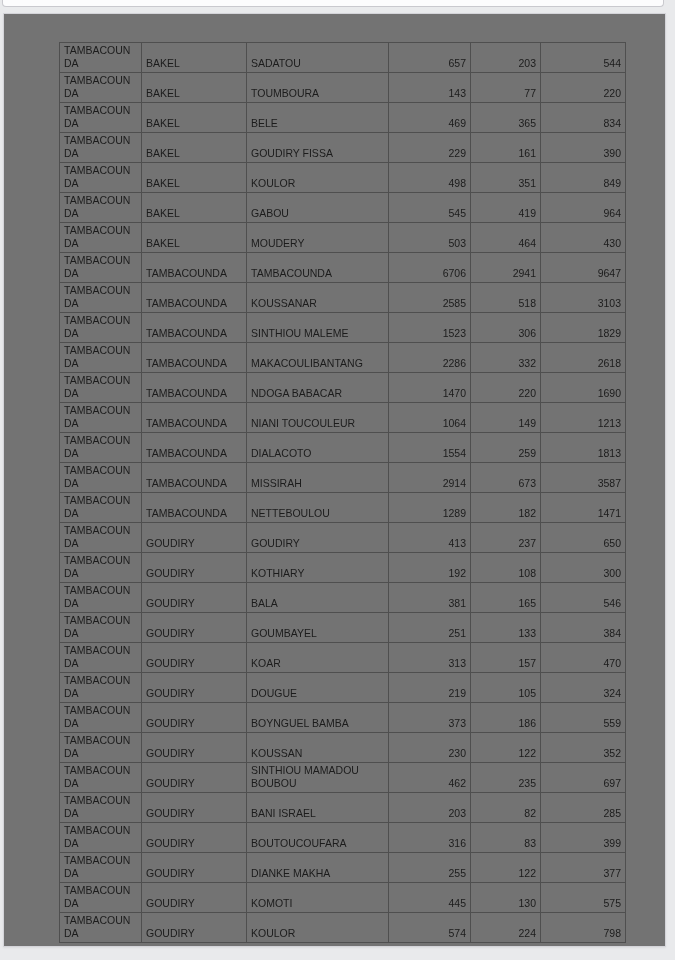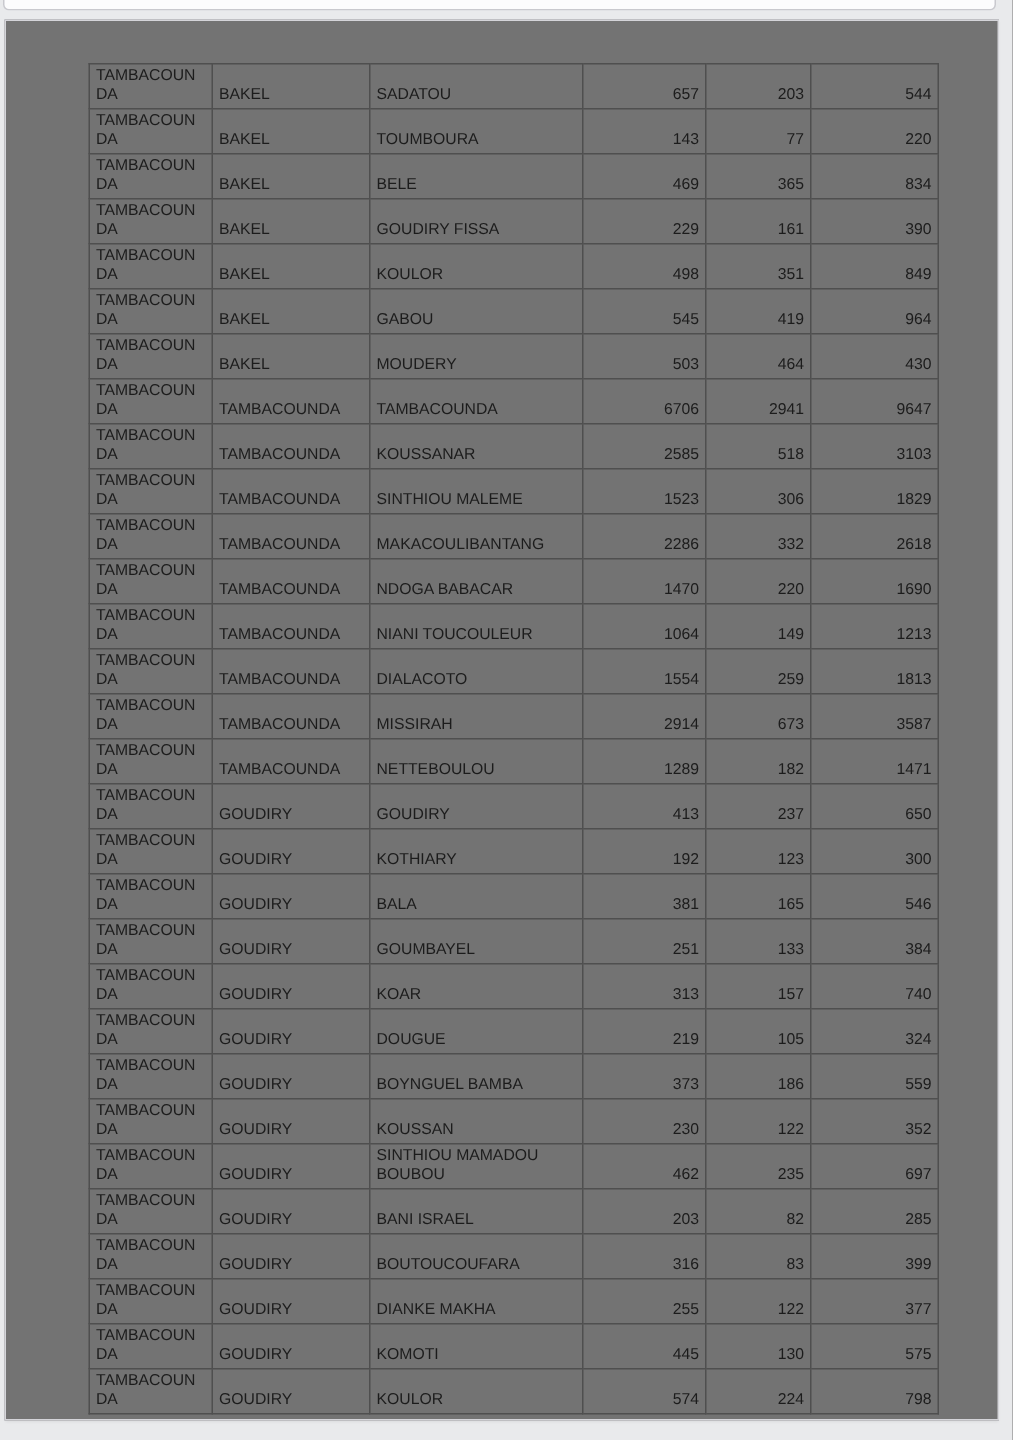--- a/index.html
+++ b/index.html
@@ -216,21 +216,21 @@
     <td class="c-commune">GOUDIRY</td>
     <td class="c-num">413</td>
     <td class="c-num">237</td>
     <td class="c-num">650</td>
   </tr>
           <tr>
     <td class="c-region">TAMBACOUNDA</td>
     <td class="c-dept">GOUDIRY</td>
     <td class="c-commune">KOTHIARY</td>
     <td class="c-num">192</td>
-    <td class="c-num">123</td>
+    <td class="c-num">108</td>
     <td class="c-num">300</td>
   </tr>
           <tr>
     <td class="c-region">TAMBACOUNDA</td>
     <td class="c-dept">GOUDIRY</td>
     <td class="c-commune">BALA</td>
     <td class="c-num">381</td>
     <td class="c-num">165</td>
     <td class="c-num">546</td>
   </tr>
@@ -241,21 +241,21 @@
     <td class="c-num">251</td>
     <td class="c-num">133</td>
     <td class="c-num">384</td>
   </tr>
           <tr>
     <td class="c-region">TAMBACOUNDA</td>
     <td class="c-dept">GOUDIRY</td>
     <td class="c-commune">KOAR</td>
     <td class="c-num">313</td>
     <td class="c-num">157</td>
-    <td class="c-num">740</td>
+    <td class="c-num">470</td>
   </tr>
           <tr>
     <td class="c-region">TAMBACOUNDA</td>
     <td class="c-dept">GOUDIRY</td>
     <td class="c-commune">DOUGUE</td>
     <td class="c-num">219</td>
     <td class="c-num">105</td>
     <td class="c-num">324</td>
   </tr>
           <tr>

